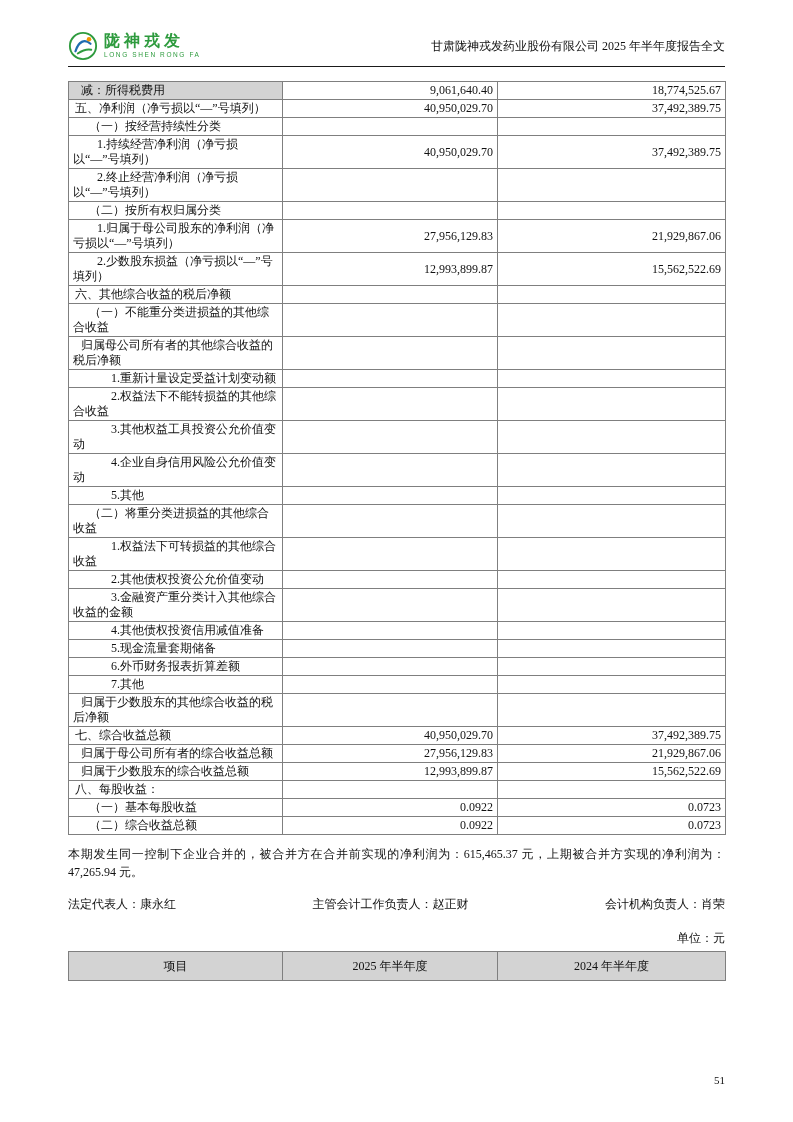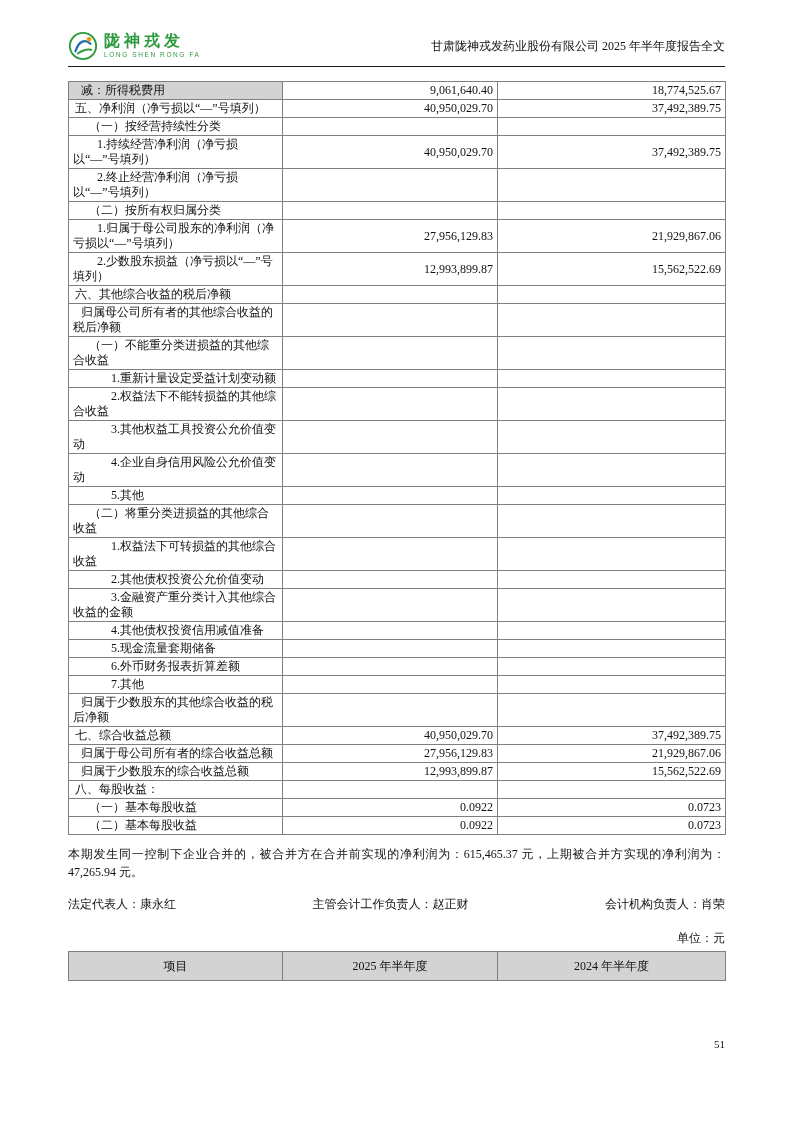--- a/index.html
+++ b/index.html
@@ -49,21 +49,21 @@
   .signatures{margin-top:15px;display:flex;justify-content:space-between;font-size:12px;}
   
   .section-title{margin-top:28px;font-size:13px;font-weight:bold;font-family:"Liberation Sans","DejaVu Sans",sans-serif;}
   .unit{margin-top:17px;text-align:right;font-size:12px;}
   table.header-table{margin-top:4px;}
   td.h-cell{
     text-align:center;background:var(--table-shade);
     height:29px;font-size:12px;
   }
   
-  .page-number{position:absolute;top:1038px;right:68px;font-size:11px;}
+  .page-number{position:absolute;top:1074px;right:68px;font-size:11px;}
 </style>
 </head>
 <body>
 
 <div class="page">
 
   <header class="page-header">
     <div class="logo">
       <svg width="30" height="30" viewBox="0 0 40 40" aria-hidden="true">
         <circle cx="20" cy="20" r="17.5" fill="none" stroke="var(--brand-green)" stroke-width="2.5"></circle>
@@ -126,26 +126,26 @@
           <td class="c-label ind3">2.少数股东损益（净亏损以“—”号填列）</td>
           <td class="c-num">12,993,899.87</td>
           <td class="c-num c-num3">15,562,522.69</td>
         </tr>
         <tr>
           <td class="c-label ind0">六、其他综合收益的税后净额</td>
           <td class="c-num"></td>
           <td class="c-num c-num3"></td>
         </tr>
         <tr>
+          <td class="c-label ind2">（一）不能重分类进损益的其他综合收益</td>
+          <td class="c-num"></td>
+          <td class="c-num c-num3"></td>
+        </tr>
+        <tr>
           <td class="c-label ind1">归属母公司所有者的其他综合收益的税后净额</td>
-          <td class="c-num"></td>
-          <td class="c-num c-num3"></td>
-        </tr>
-        <tr>
-          <td class="c-label ind2">（一）不能重分类进损益的其他综合收益</td>
           <td class="c-num"></td>
           <td class="c-num c-num3"></td>
         </tr>
         <tr>
           <td class="c-label ind4">1.重新计量设定受益计划变动额</td>
           <td class="c-num"></td>
           <td class="c-num c-num3"></td>
         </tr>
         <tr>
           <td class="c-label ind4">2.权益法下不能转损益的其他综合收益</td>
@@ -231,21 +231,21 @@
           <td class="c-label ind0">八、每股收益：</td>
           <td class="c-num"></td>
           <td class="c-num c-num3"></td>
         </tr>
         <tr>
           <td class="c-label ind2">（一）基本每股收益</td>
           <td class="c-num">0.0922</td>
           <td class="c-num c-num3">0.0723</td>
         </tr>
         <tr>
-          <td class="c-label ind2">（二）基本每股收益</td>
+          <td class="c-label ind2">（二）综合收益总额</td>
           <td class="c-num">0.0922</td>
           <td class="c-num c-num3">0.0723</td>
         </tr>
       </tbody>
   </table>
 
   <p class="note">本期发生同一控制下企业合并的，被合并方在合并前实现的净利润为：615,465.37 元，上期被合并方实现的净利润为：47,265.94 元。</p>
 
   <div class="signatures">
     <span>法定代表人：康永红</span>

